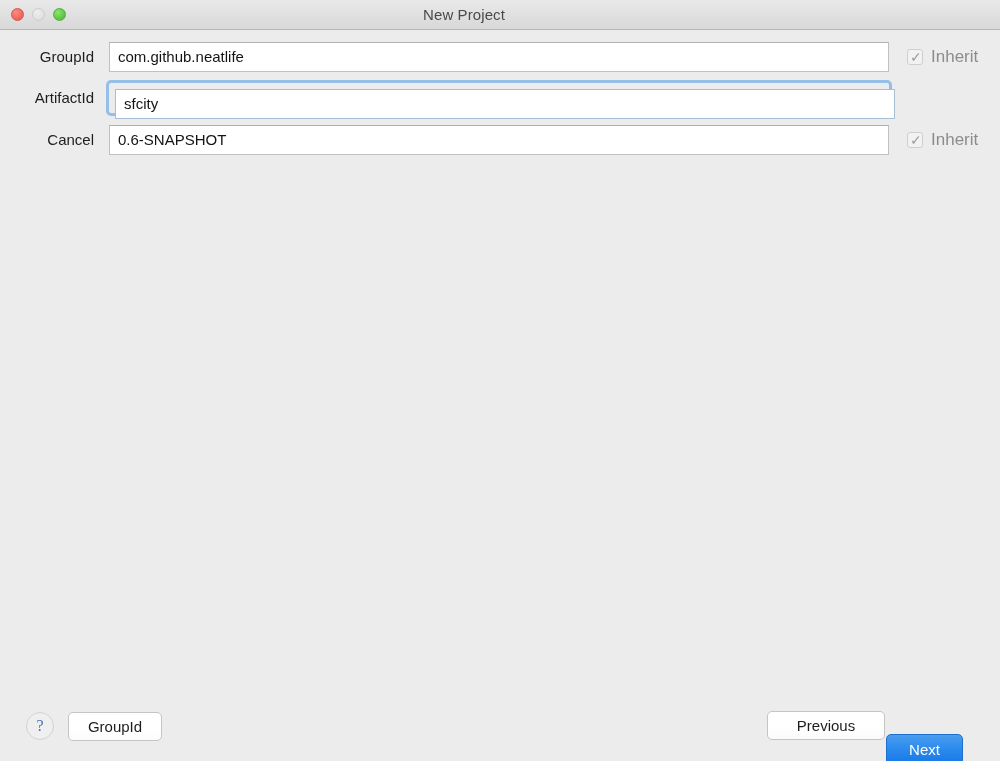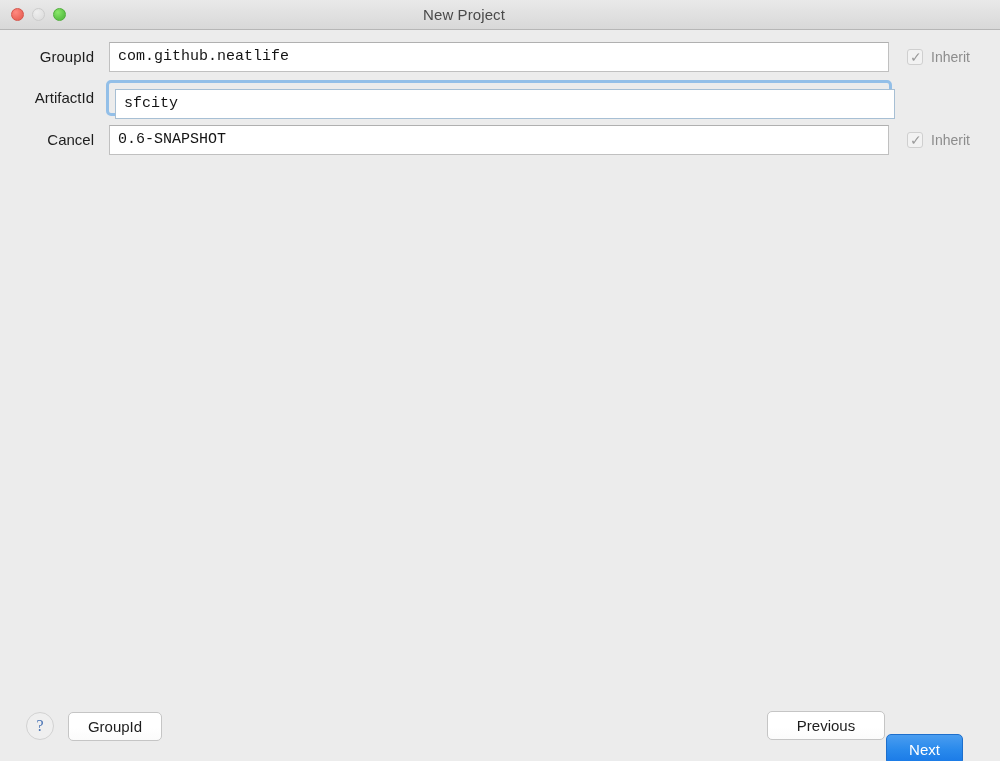--- a/index.html
+++ b/index.html
@@ -100,21 +100,20 @@
     font-size: 15px;
     color: #1d1d1d;
   }
 
   .field-wrap {
     position: absolute;
     left: 105px;
     top: 0;
     width: 780px;
     height: 30px;
-    font-family: Liberation Mono, monospace;
   }
   .text-field {
     box-sizing: border-box;
     width: 780px;
     height: 30px;
     background: #ffffff;
     border: 1px solid #c0c0c0;
     border-top-color: #b0b0b0;
     padding: 0 0 0 8px;
     font-size: 15px;
@@ -172,21 +171,21 @@
   }
   .checkbox .tick {
     position: absolute;
     left: 2px;
     top: -2px;
     font-size: 14px;
     line-height: 18px;
     color: #9a9a9a;
   }
   .inherit-label {
-    font-size: 14px;
+    font-size: 17px;
     color: #8c8c8c;
   }
 
   
   .help-button {
     position: absolute;
     left: 26px;
     top: 712px;
     width: 28px;
     height: 28px;

